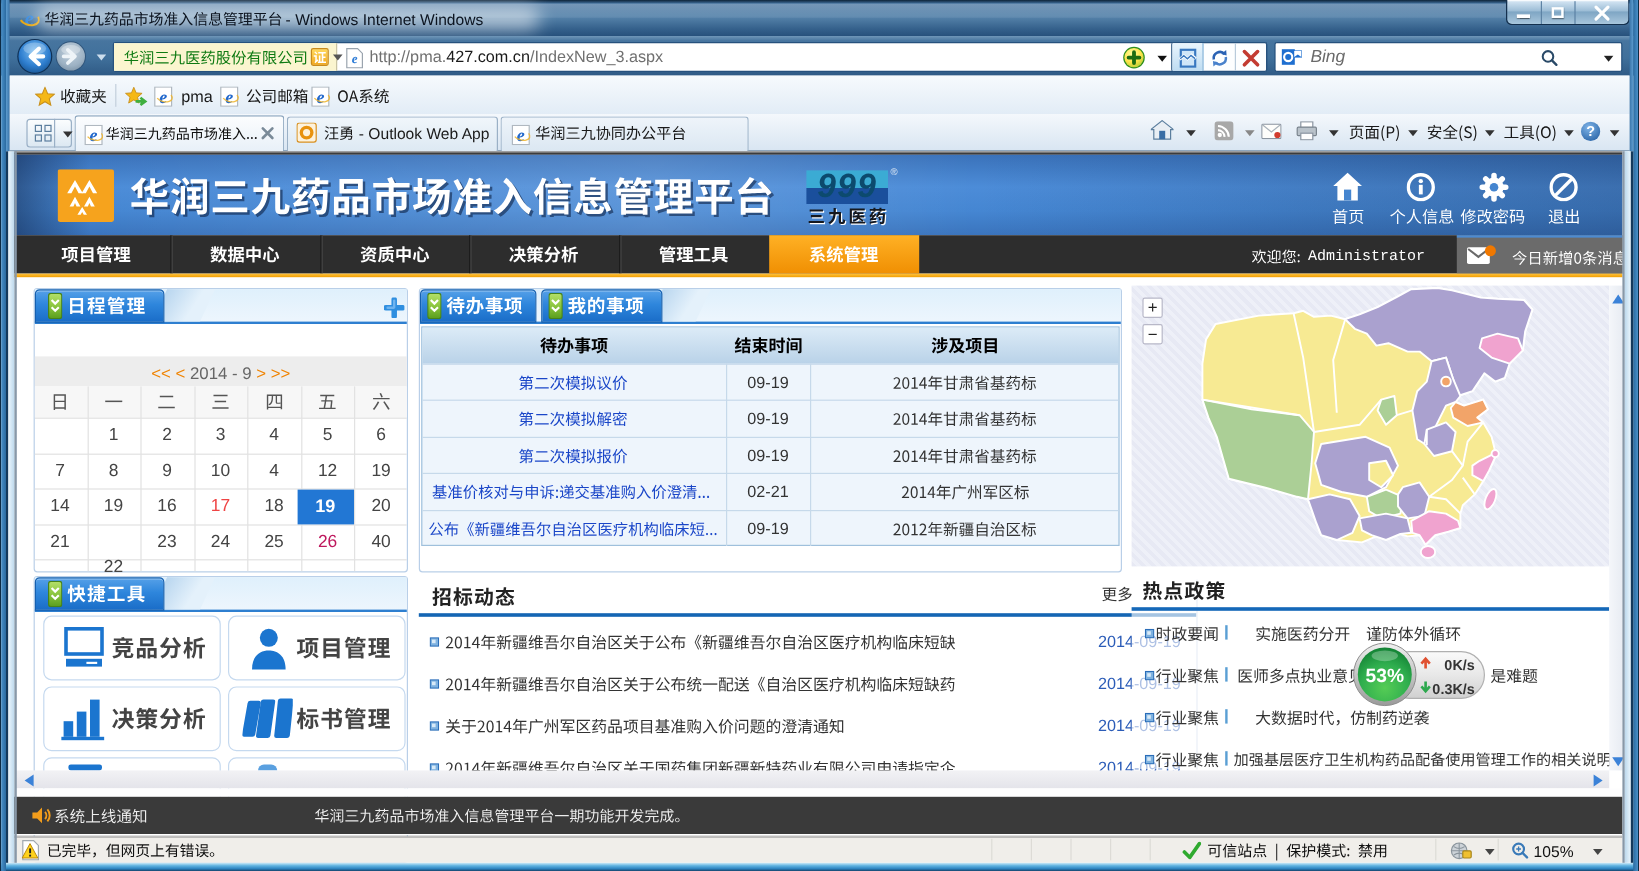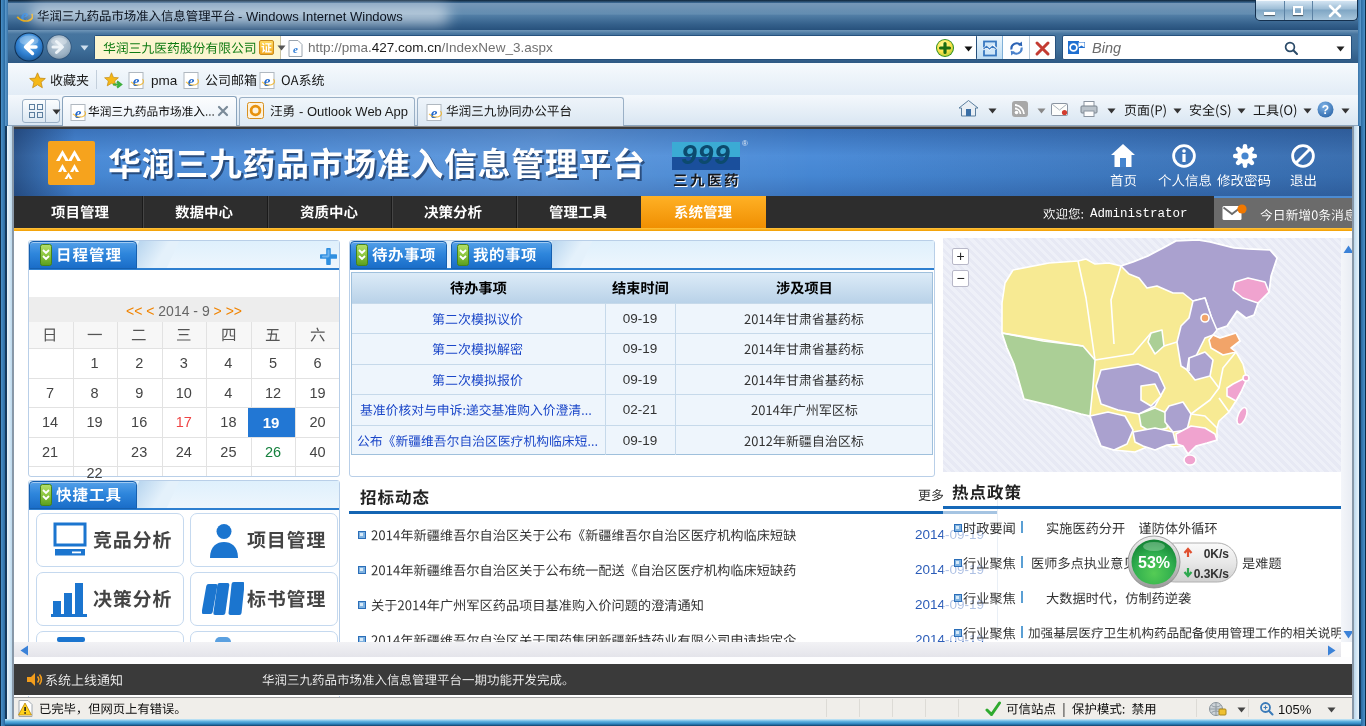--- a/index.html
+++ b/index.html
@@ -641,21 +641,21 @@
 <div class="txt" style="left:163.8px;top:414.2px;width:40px;text-align:center;font-size:14.5px;color:#ef4444">17</div>
 <div class="txt" style="left:208.4px;top:414.2px;width:40px;text-align:center;font-size:14.5px;color:#444">18</div>
 <div class="ab" style="left:247.5px;top:408px;width:47px;height:29px;background:#2277d4"></div>
 <div class="txt" style="left:247.5px;top:414px;width:47px;text-align:center;font-size:15px;font-weight:bold;color:#fff">19</div>
 <div class="txt" style="left:297.6px;top:414.2px;width:40px;text-align:center;font-size:14.5px;color:#444">20</div>
 <div class="txt" style="left:30.0px;top:443.8px;width:40px;text-align:center;font-size:14.5px;color:#444">21</div>
 <div class="txt" style="left:74.6px;top:465px;width:40px;text-align:center;font-size:14.5px;color:#444">22</div>
 <div class="txt" style="left:119.2px;top:443.8px;width:40px;text-align:center;font-size:14.5px;color:#444">23</div>
 <div class="txt" style="left:163.8px;top:443.8px;width:40px;text-align:center;font-size:14.5px;color:#444">24</div>
 <div class="txt" style="left:208.4px;top:443.8px;width:40px;text-align:center;font-size:14.5px;color:#444">25</div>
-<div class="txt" style="left:253.0px;top:443.8px;width:40px;text-align:center;font-size:14.5px;color:#15803d">26</div>
+<div class="txt" style="left:253.0px;top:443.8px;width:40px;text-align:center;font-size:14.5px;color:#be185d">26</div>
 <div class="txt" style="left:297.6px;top:443.8px;width:40px;text-align:center;font-size:14.5px;color:#444">40</div>
 <div class="ab" style="left:28px;top:480px;width:312px;height:239px;background:#fff;border:1px solid #b9cfe8;border-radius:3px"></div>
 <div class="ab" style="left:29px;top:481px;width:310px;height:29px;background:linear-gradient(180deg,#dff0fc,#eef6fd)"></div>
 <div class="ab" style="left:29px;top:508px;width:310px;height:2px;background:#2e7fd0"></div>
 <div class="ab" style="left:133px;top:481px;width:40px;height:27px;background:linear-gradient(100deg,#b9d6ef,#e4f1fb 70%);transform:skewX(-25deg)"></div>
 <div class="ab" style="left:29px;top:481px;width:108px;height:28px;background:linear-gradient(180deg,#55a0e8 0%,#2e86dc 45%,#1a6dc8 100%);border:1px solid #1560b0;border-radius:4px 4px 0 0;box-shadow:inset 0 1px 0 rgba(255,255,255,.45)"></div>
 <svg class="ab" style="left:40px;top:484px" width="12" height="22">
 <rect x="0.5" y="0.5" width="11" height="21" rx="2" fill="url(#grnb)" stroke="#47831a"></rect>
 <path d="M3 6 l3 3 3-3 M3 12 l3 3 3-3" stroke="#fff" stroke-width="1.8" fill="none"></path>
   </svg>

